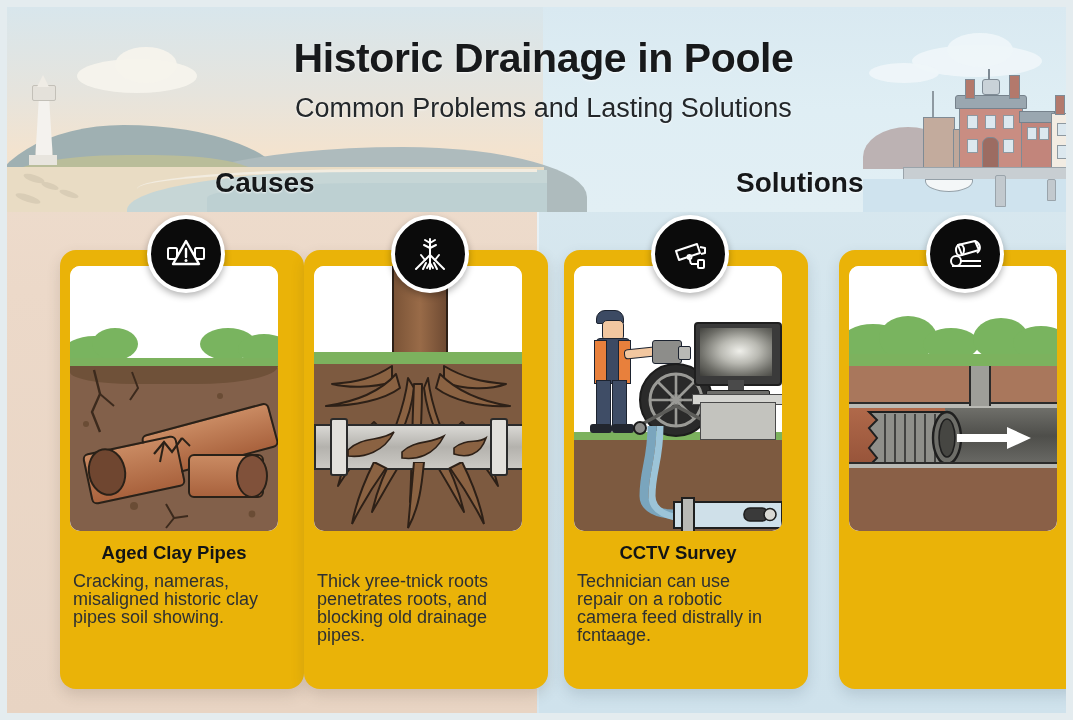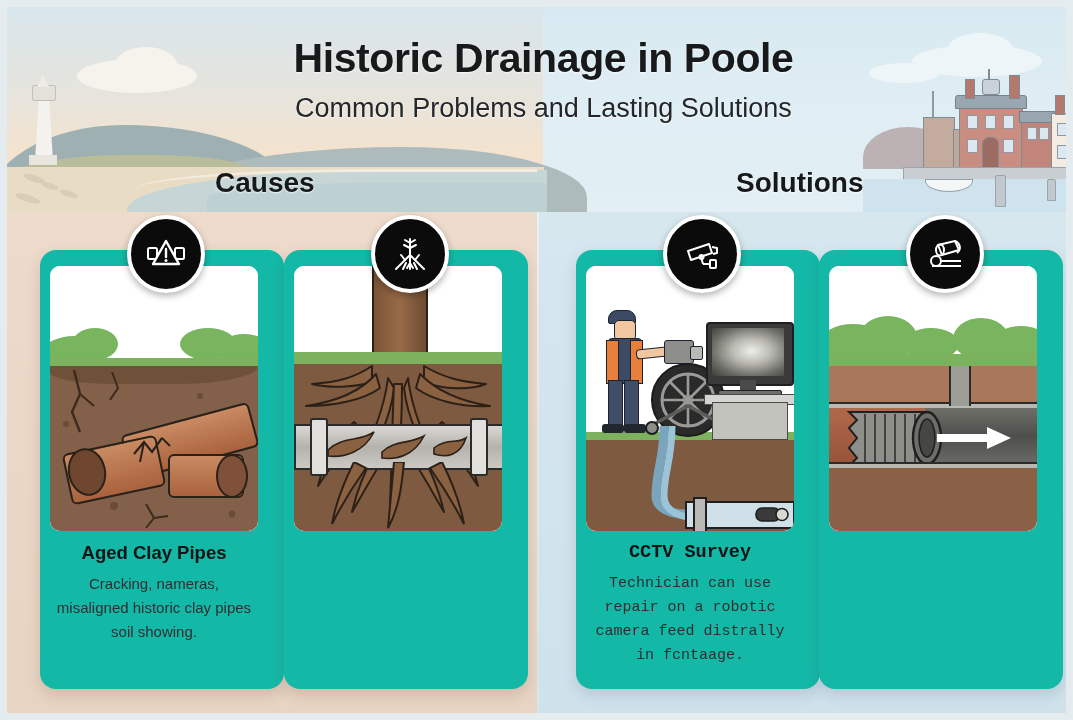--- a/index.html
+++ b/index.html
@@ -65,36 +65,36 @@
     text-shadow:0 1px 2px rgba(255,255,255,.85);}
   .subtitle{position:absolute;left:0;top:86px;width:1073px;text-align:center;
     font-size:27px;font-weight:400;color:#23272a;
     text-shadow:0 1px 2px rgba(255,255,255,.8);}
   .sec-head{position:absolute;top:160px;font-size:28px;font-weight:bold;color:#16181a;
     text-shadow:0 1px 2px rgba(255,255,255,.8);}
   .sec-left{left:208px;}
   .sec-right{left:729px;}
 
   
-  .card{position:absolute;top:243px;width:244px;height:439px;background:#14b8a6;
-    border-radius:16px;box-shadow:0 6px 14px rgba(80,66,52,.17);}
+  .card{position:absolute;top:243px;width:244px;height:439px;background:#eab308;
+    border-radius:16px;box-shadow:0 6px 14px rgba(80,66,52,.17);margin-left:20px;}
   .card.c1{left:33px;} .card.c2{left:277px;}
-  .card.c3{left:569px;box-shadow:0 6px 14px rgba(52,78,95,.17);font-family:Liberation Mono, monospace;}
+  .card.c3{left:537px;box-shadow:0 6px 14px rgba(52,78,95,.17);}
   .card.c4{left:812px;box-shadow:0 6px 14px rgba(52,78,95,.17);}
 
   .badge{position:absolute;top:-35px;left:50%;margin-left:-35px;width:70px;height:70px;
     border-radius:50%;background:#0b0b0b;border:4px solid #fff;
     box-shadow:0 3px 7px rgba(0,0,0,.3);display:flex;align-items:center;justify-content:center;z-index:4;}
   .badge svg{display:block;}
 
   .thumb{position:absolute;left:10px;top:16px;width:208px;height:265px;border-radius:10px;overflow:hidden;background:#fff;}
   .card-title{position:absolute;left:8px;top:292px;width:212px;text-align:center;
     font-size:18.5px;font-weight:bold;color:#121416;}
-  .card-body{position:absolute;left:13px;top:322px;width:202px;text-align:center;
-    font-size:15px;line-height:24px;color:#2d3033;}
+  .card-body{position:absolute;left:13px;top:322px;width:202px;text-align:left;
+    font-size:18px;line-height:18px;color:#2d3033;}
 
   
   .sky-w{position:absolute;left:0;top:0;width:100%;height:100%;background:#fff;}
   .grass{position:absolute;background:#7cb25e;}
   .soil{position:absolute;background:#7d5b41;}
   .soil-l{position:absolute;background:#8a654a;}
   .bush{position:absolute;background:#79b45f;border-radius:50%;}
   .pipe-clay{position:absolute;background:linear-gradient(180deg,#c98a62,#a9623d);
     border:2px solid #2a2118;border-radius:6px;}
   .pipe-grey{position:absolute;background:linear-gradient(180deg,#d7d7d4,#a9a9a6);border:2px solid #2b2b2b;}
@@ -285,20 +285,21 @@
       </svg>
 
       <svg style="position:absolute;left:0;top:196px" width="208" height="70">
         <g stroke="#2d2017" stroke-width="2" fill="#8a6242">
           <path d="M60 0 C50 20 42 40 38 62 C50 38 62 20 72 6 Z"></path>
           <path d="M148 0 C158 20 166 40 170 62 C158 38 146 20 136 6 Z"></path>
           <path d="M100 0 C98 24 96 46 94 66 C106 44 108 20 110 0 Z"></path>
         </g>
       </svg>
     </div>
+    <div class="card-body">Thick yree-tnick roots penetrates roots, and blocking old drainage pipes.</div>
   </div>
 
   <div class="card c3">
     <div class="badge">
       <svg width="42" height="42" viewBox="0 0 42 42">
         <g stroke="#fff" stroke-width="2" fill="none" stroke-linejoin="round">
           <path d="M7 18 L28 11 L31 20 L10 27 Z"></path>
           <path d="M31 14 L36 15 L36 20 L32 21"></path>
           <path d="M20 24 L22 31"></path>
           <path d="M22 31 L29 31"></path>

